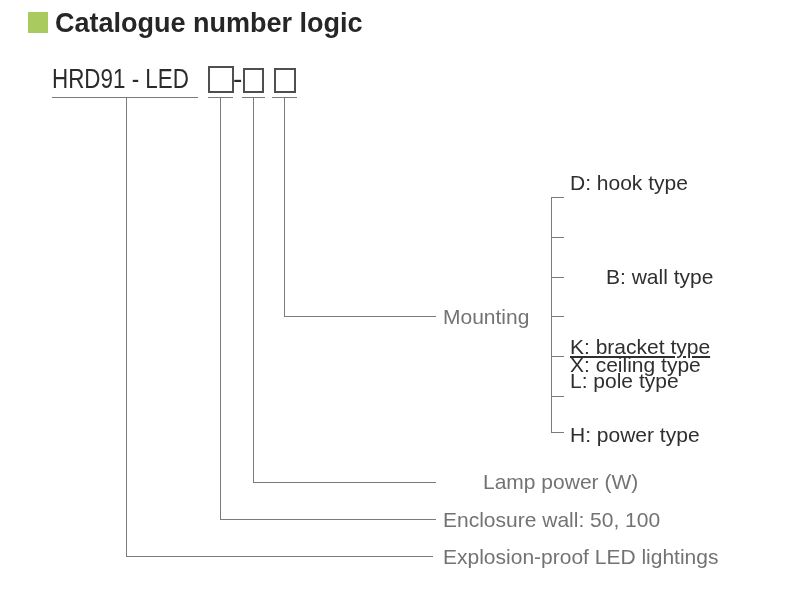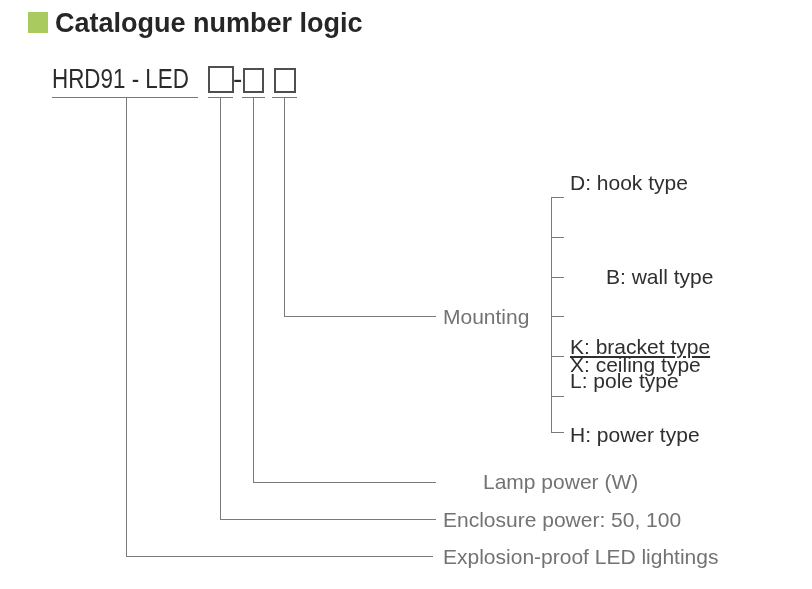--- a/index.html
+++ b/index.html
@@ -89,16 +89,16 @@
   <div class="hline" style="left:551px; top:432px; width:13px;"></div>
 
   <div class="opt" style="top:172px;">D: hook type</div>
   <div class="opt" style="top:266px;margin-left:36px;">B: wall type</div>
   <div class="opt" style="top:306px;margin-top:48px;">X: ceiling type</div>
   <div class="opt" style="top:336px;text-decoration:underline;">K: bracket type</div>
   <div class="opt" style="top:370px;">L: pole type</div>
   <div class="opt" style="top:424px;">H: power type</div>
 
   <div class="lbl" style="left:443px; top:471px;margin-left:40px;">Lamp power (W)</div>
-  <div class="lbl" style="left:443px; top:509px;">Enclosure power: 50, 100</div>
+  <div class="lbl" style="left:443px; top:509px;">Enclosure wall: 50, 100</div>
   <div class="lbl" style="left:443px; top:546px;text-align:center;">Explosion-proof LED lightings</div>
 
 </div>
 
 </body></html>

